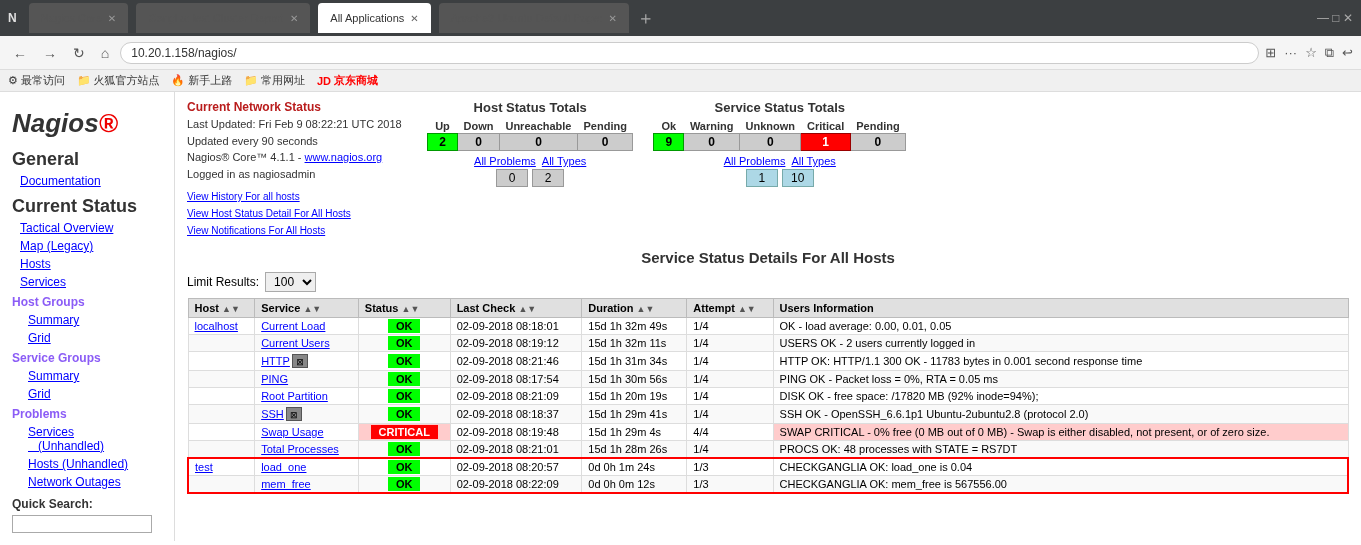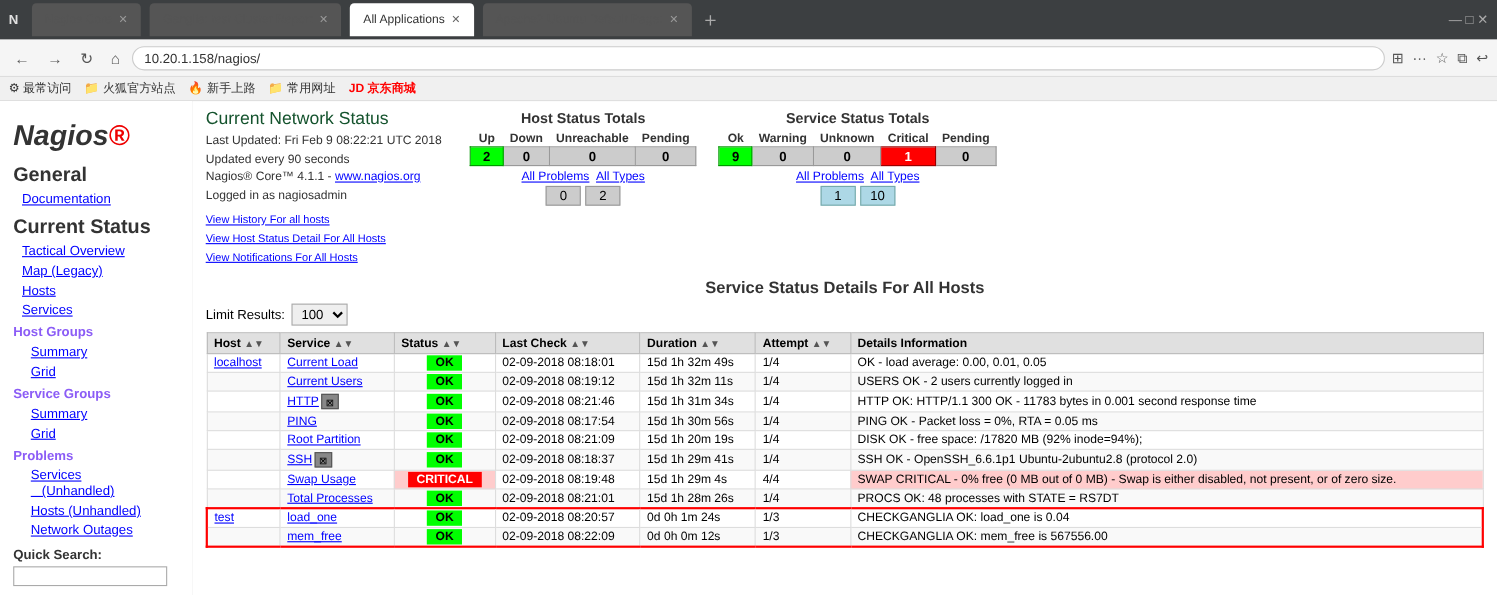--- a/index.html
+++ b/index.html
@@ -30,21 +30,21 @@
     .sidebar-link { display: block; padding: 2px 20px; color: #00f; text-decoration: underline; font-size: 12px; cursor: pointer; }
     .sidebar-sublink { display: block; padding: 2px 28px; color: #00f; text-decoration: underline; font-size: 12px; cursor: pointer; }
     .sidebar-group-title { font-weight: bold; font-size: 12px; color: #8b5cf6; padding: 4px 12px 2px; }
     .quick-search-label { padding: 6px 12px 2px; font-size: 12px; color: #333; font-weight: bold; }
 
     
     .content { flex: 1; overflow-y: auto; padding: 8px 12px; background: #fff; }
 
     .network-status-header { display: flex; gap: 20px; align-items: flex-start; margin-bottom: 10px; }
     .ns-left { min-width: 220px; }
-    .ns-title { font-size: 16px; font-weight: normal; color: #14532d; margin-bottom: 2px; }
+    .ns-title { font-size: 12px; font-weight: bold; color: #b91c1c; margin-bottom: 2px; }
     .ns-info { font-size: 11px; color: #333; line-height: 1.5; }
     .ns-link { color: #00f; text-decoration: underline; cursor: pointer; }
     .ns-info a { color: #00f; }
     .status-block { }
     .status-block-title { font-size: 13px; font-weight: bold; color: #333; margin-bottom: 4px; text-align: center; }
     .status-table { border-collapse: collapse; }
     .status-table th { font-size: 11px; color: #333; padding: 1px 6px; text-align: center; }
     .status-table td { padding: 1px 4px; text-align: center; min-width: 30px; }
     .cell-green { background: #0f0; color: #000; font-weight: bold; border: 1px solid #090; }
     .cell-gray { background: #ccc; color: #000; font-weight: bold; border: 1px solid #999; }
@@ -258,21 +258,21 @@
 
     <table class="service-table">
       <thead>
         <tr>
           <th>Host <span class="sort-arrows">▲▼</span></th>
           <th>Service <span class="sort-arrows">▲▼</span></th>
           <th>Status <span class="sort-arrows">▲▼</span></th>
           <th>Last Check <span class="sort-arrows">▲▼</span></th>
           <th>Duration <span class="sort-arrows">▲▼</span></th>
           <th>Attempt <span class="sort-arrows">▲▼</span></th>
-          <th>Details Information</th>
+          <th>Users Information</th>
         </tr>
       </thead>
       <tbody id="service-tbody">
       <tr>
             <td><a class="td-link">localhost</a></td>
             <td><a class="td-link">Current Load</a></td>
             <td class="status-ok-cell" style=""><span class="status-ok">OK</span></td>
             <td>02-09-2018 08:18:01</td>
             <td>15d 1h 32m 49s</td>
             <td>1/4</td>

